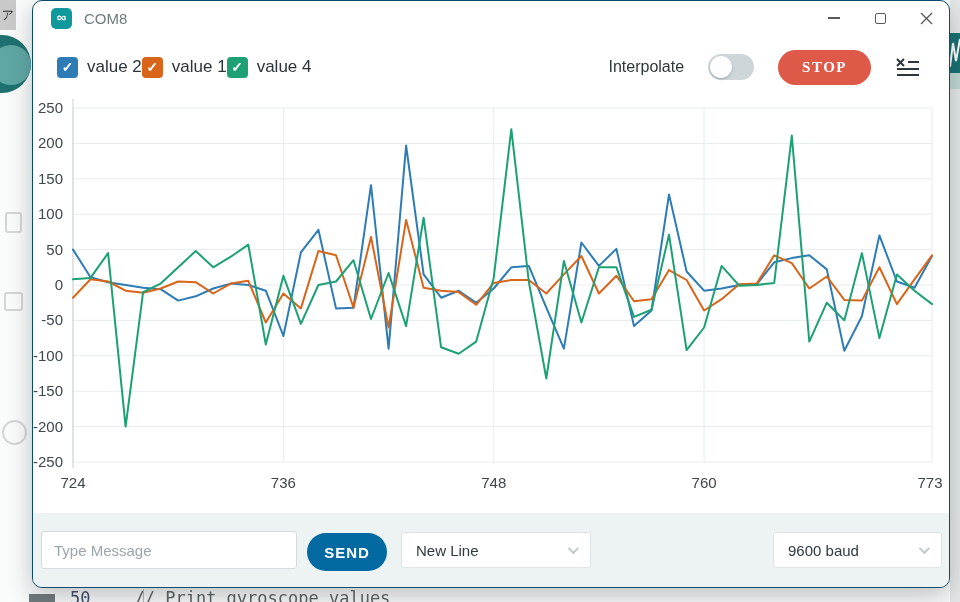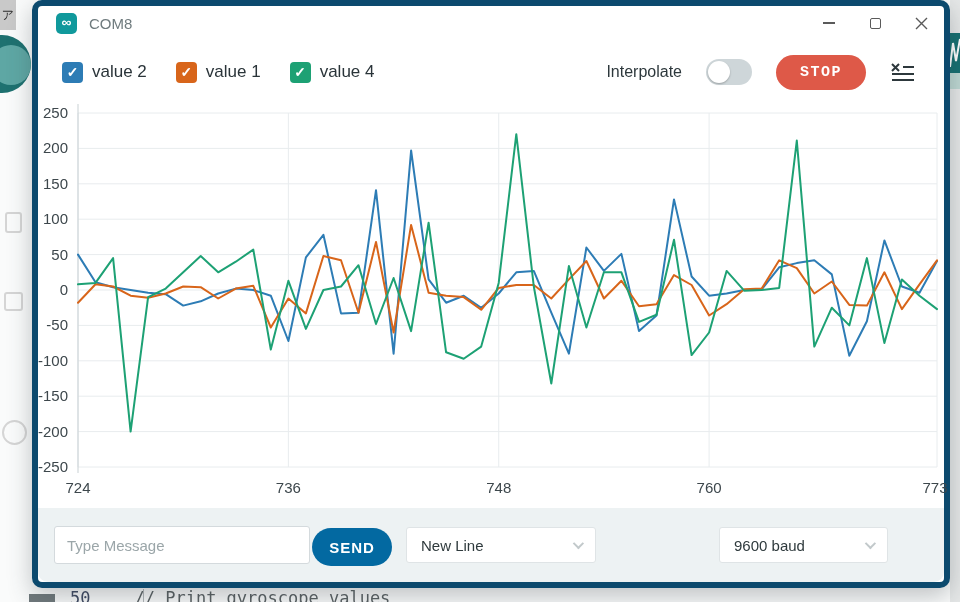--- a/index.html
+++ b/index.html
@@ -23,74 +23,74 @@
   .right-teal { position:absolute; right:0; top:33px; width:10px; height:40px; background:#156f70; }
   .right-teal-light { position:absolute; right:0; top:73px; width:10px; height:16px; background:#bed8d3; }
   .code-line { position:absolute; left:70px; top:588px; white-space:nowrap;
     font-family:"DejaVu Sans Mono", monospace; font-size:17px; color:#5a6163; }
   .code-num { color:#3f4a63; margin-right:44px; }
   .indent-guide { position:absolute; left:143px; top:589px; width:1px; height:13px; background:#b4b8ba; }
   .dark-corner { position:absolute; left:29px; top:594px; width:26px; height:8px; background:#70797c; }
 
   
   .window { position:absolute; left:32px; top:0; width:918px; height:588px;
-    background:#fff; border:6px solid #0c4a6e; border-radius:10px;
+    background:#fff; border:1px solid #0c4a6e; border-radius:10px;
     box-shadow:0 8px 24px rgba(50,60,65,.30); }
 
   .titlebar { position:absolute; left:0; top:0; right:0; height:34px;
     display:flex; align-items:center; padding-left:18px;
     border-radius:10px 10px 0 0; }
   .app-icon { width:21px; height:21px; border-radius:5px; background:#10999c;
     color:#fff; font-size:14px; font-weight:bold; line-height:19px; text-align:center; }
   .app-icon::after { content:"∞"; }
   .win-title { margin-left:12px; font-size:15px; color:#6f7b7e; }
   .win-controls { margin-left:auto; display:flex; }
   .win-btn { width:46px; height:30px; display:flex; align-items:center; justify-content:center; }
   .glyph-min { width:12px; height:2px; background:#5a5a5a; }
   .glyph-max { width:11px; height:11px; border:1.5px solid #5a5a5a; border-radius:2px; }
 
   
   .header-row { position:absolute; left:24px; right:28px; top:46px; height:40px;
     display:flex; align-items:center; }
-  .legend { display:flex; align-items:center; gap:29px; }
+  .legend { display:flex; align-items:center; }
   .legend-item { display:flex; align-items:center; gap:9px; cursor:default; }
   .checkbox { width:21px; height:21px; border-radius:4px;
     display:flex; align-items:center; justify-content:center; }
   .checkbox::after { content:"✓"; color:#fff; font-size:14px; font-weight:bold; }
   .legend-label { font-size:17px; color:#2a3439; }
   .spacer { flex:1; }
   .controls { display:flex; align-items:center; gap:24px; }
   .interp-label { font-size:16px; color:#2d383c;margin-left:14px; }
   .toggle { width:46px; height:26px; border-radius:13px; background:#ced6d9; position:relative; }
   .toggle-knob { position:absolute; left:2px; top:2px; width:22px; height:22px;
     border-radius:50%; background:#fff; box-shadow:0 1px 2px rgba(0,0,0,.25); }
   .stop-btn { background:#de5948; color:#fff; border:none; border-radius:18px;
     padding:9px 24px; font-size:15px; font-weight:bold; letter-spacing:1.5px;
-    font-family:Liberation Mono, monospace; }
+    font-family:Liberation Serif, serif; }
 
   
   .chart-svg { position:absolute; left:0; top:88px; }
   .chart-svg text { font-family:"Liberation Sans", sans-serif; font-size:15px; fill:#3d474c; }
 
   
   .bottom-bar { position:absolute; left:0; right:0; bottom:0; height:74px;
     background:#edf2f3; border-radius:0 0 10px 10px; }
-  .msg-input { position:absolute; left:16px; top:18px; width:256px; height:38px;
+  .msg-input { position:absolute; left:8px; top:18px; width:256px; height:38px;
     border:1px solid #d4dadd; border-radius:3px; background:#fff; padding:0 12px;
     font-size:15px; color:#333; font-family:"Liberation Sans", sans-serif; outline:none; }
   .msg-input::placeholder { color:#9ba6a9; }
   .send-btn { position:absolute; left:274px; top:20px; width:80px; height:38px;
     background:#0369a1; color:#fff; border:none; border-radius:19px;
     font-size:15px; font-weight:bold; letter-spacing:1px;
     font-family:"Liberation Sans", sans-serif; }
   .select { position:absolute; top:19px; height:36px; background:#fff;
     border:1px solid #dfe4e6; border-radius:3px; display:flex; align-items:center;
     padding:0 14px; font-size:15px; color:#2f3a3d;gap:36px; }
   .select-line { left:368px; width:190px; }
-  .select-baud { left:681px; width:169px; }
+  .select-baud { left:740px; width:169px; }
   .chevron { margin-left:auto; width:8px; height:8px; border-right:2px solid #c2c9cb;
     border-bottom:2px solid #c2c9cb; transform:rotate(45deg) translateY(-2px); }
 </style>
 </head>
 <body>
 
 <div class="bg">
   <div class="ime-box">ア</div>
   <div class="teal-blob">
     <div class="teal-blob-inner"></div>

